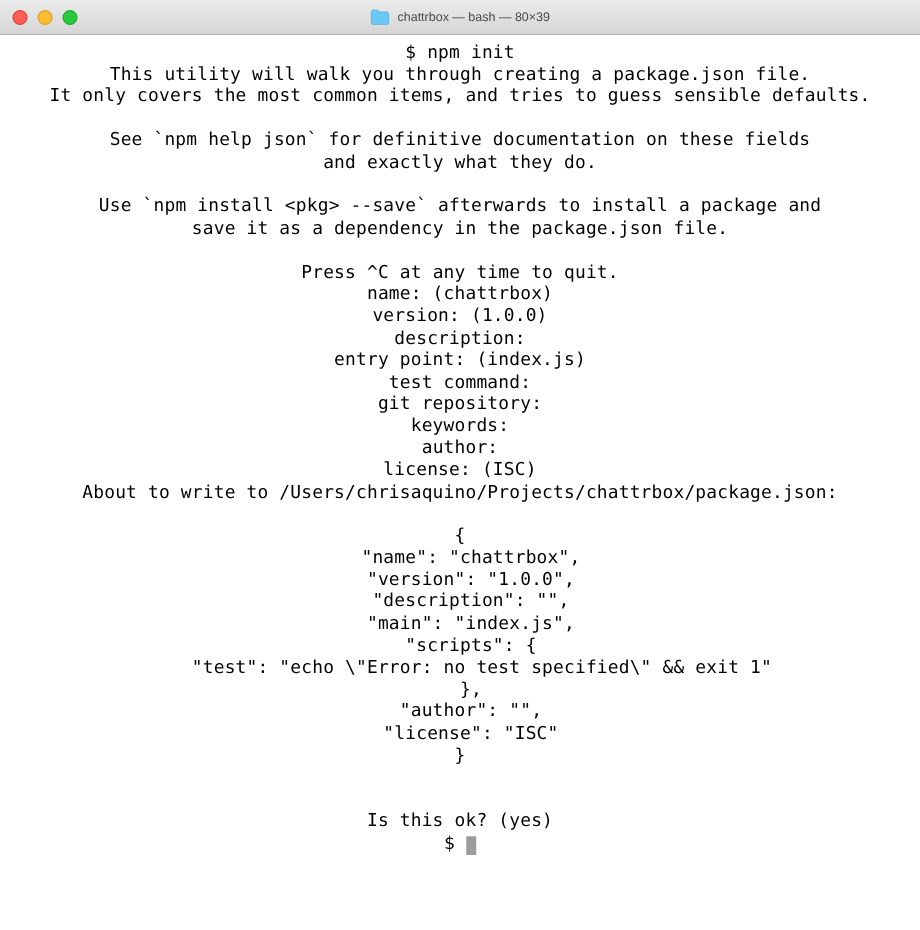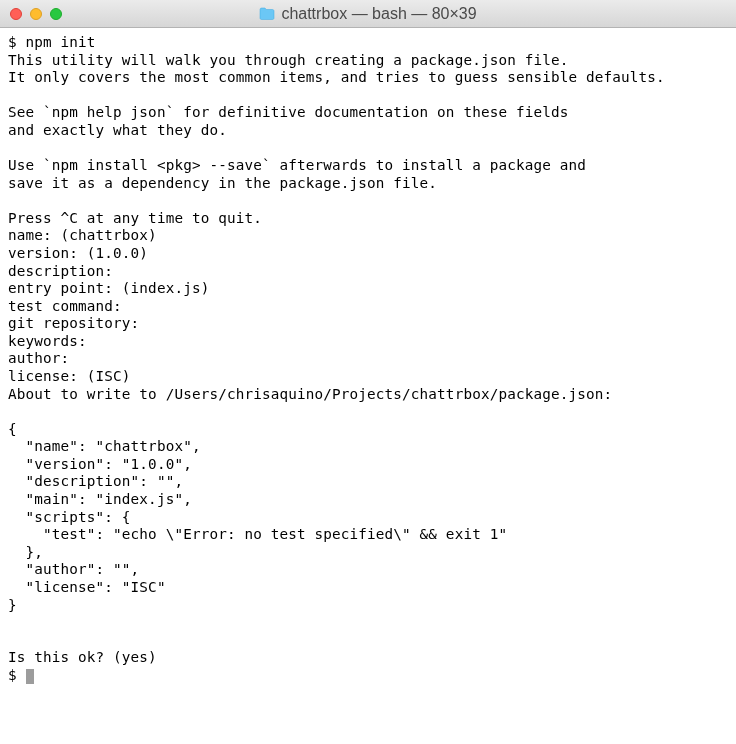--- a/index.html
+++ b/index.html
@@ -40,44 +40,45 @@
       width: 12px;
       height: 12px;
       border-radius: 50%;
     }
     .tl-close { background: #ff5f57; border: 0.5px solid #e14138; }
     .tl-min { background: #febc2e; border: 0.5px solid #dfa023; }
     .tl-max { background: #28c840; border: 0.5px solid #1dad2c; }
     .title-wrap {
       flex: 1;
       display: flex;
-      align-items: center;
+      align-items: flex-end;
       justify-content: center;
       gap: 6px;
       font-family: -apple-system, "Helvetica Neue", Arial, sans-serif;
-      font-size: 16px;
+      font-size: 10px;
       color: #4a4a4a;
     }
     .folder-icon {
       width: 16px;
       height: 13px;
       position: relative;
     }
     .folder-icon svg {
       display: block;
     }
     .terminal {
       flex: 1;
       padding: 6px 8px;
       font-size: 14.3px;
       line-height: 1.23;
       color: #000;
       white-space: pre;
       font-family: "Menlo", "Monaco", "Consolas", monospace;
       letter-spacing: 0.15px;
+      text-align: center;
     }
     .cursor-block {
       display: inline-block;
       width: 8px;
       height: 15px;
       background: #9c9c9c;
       vertical-align: text-bottom;
       margin-bottom: -1px;
     }
   </style>

